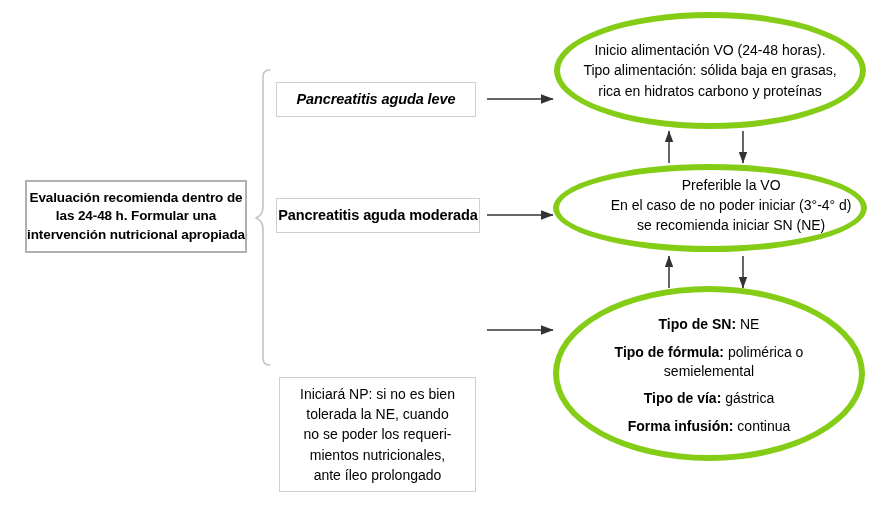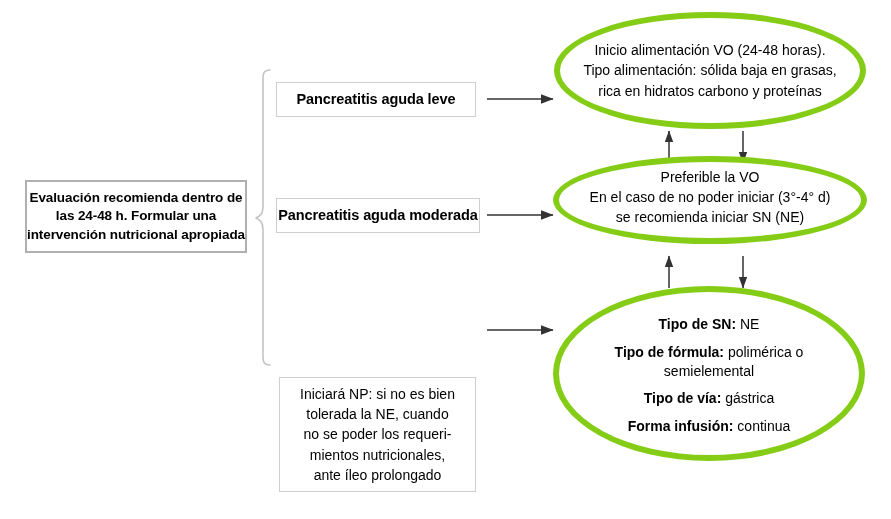--- a/index.html
+++ b/index.html
@@ -125,21 +125,21 @@
   </svg>
 
   <div class="box box-eval" style="left:25px; top:180px; width:222px; height:73px;">
     <div>
       <div>Evaluación recomienda dentro de</div>
       <div>las 24-48 h. Formular una</div>
       <div>intervención nutricional apropiada</div>
     </div>
   </div>
 
-  <div class="box box-stage" style="left:276px; top:82px; width:200px; height:35px;">
+  <div class="box box-stage" style="left:276px; top:82px; width:200px; height:35px;font-style:italic;">
     <span>Pancreatitis aguda leve</span>
   </div>
 
   <div class="box box-stage" style="left:276px; top:198px; width:204px; height:35px;">
     <span>Pancreatitis aguda moderada</span>
   </div>
 
 
   <div class="box box-np" style="left:279px; top:377px; width:197px; height:115px;">
     <div>
@@ -152,21 +152,21 @@
   </div>
 
   <div class="ellipse ellipse-top" style="left:554px; top:12px; width:312px; height:117px;">
     <div class="etext">
       <div>Inicio alimentación VO (24-48 horas).</div>
       <div>Tipo alimentación: sólida baja en grasas,</div>
       <div>rica en hidratos carbono y proteínas</div>
     </div>
   </div>
 
-  <div class="ellipse ellipse-mid" style="left:553px; top:156px; width:314px; height:88px;">
+  <div class="ellipse ellipse-mid" style="left:553px; top:164px; width:314px; height:88px;justify-content:flex-end;">
     <div class="etext">
       <div>Preferible la VO</div>
       <div>En el caso de no poder iniciar (3°-4° d)</div>
       <div>se recomienda iniciar SN (NE)</div>
     </div>
   </div>
 
   <div class="ellipse ellipse-bottom" style="left:553px; top:286px; width:312px; height:175px;">
     <div class="etext">
 

